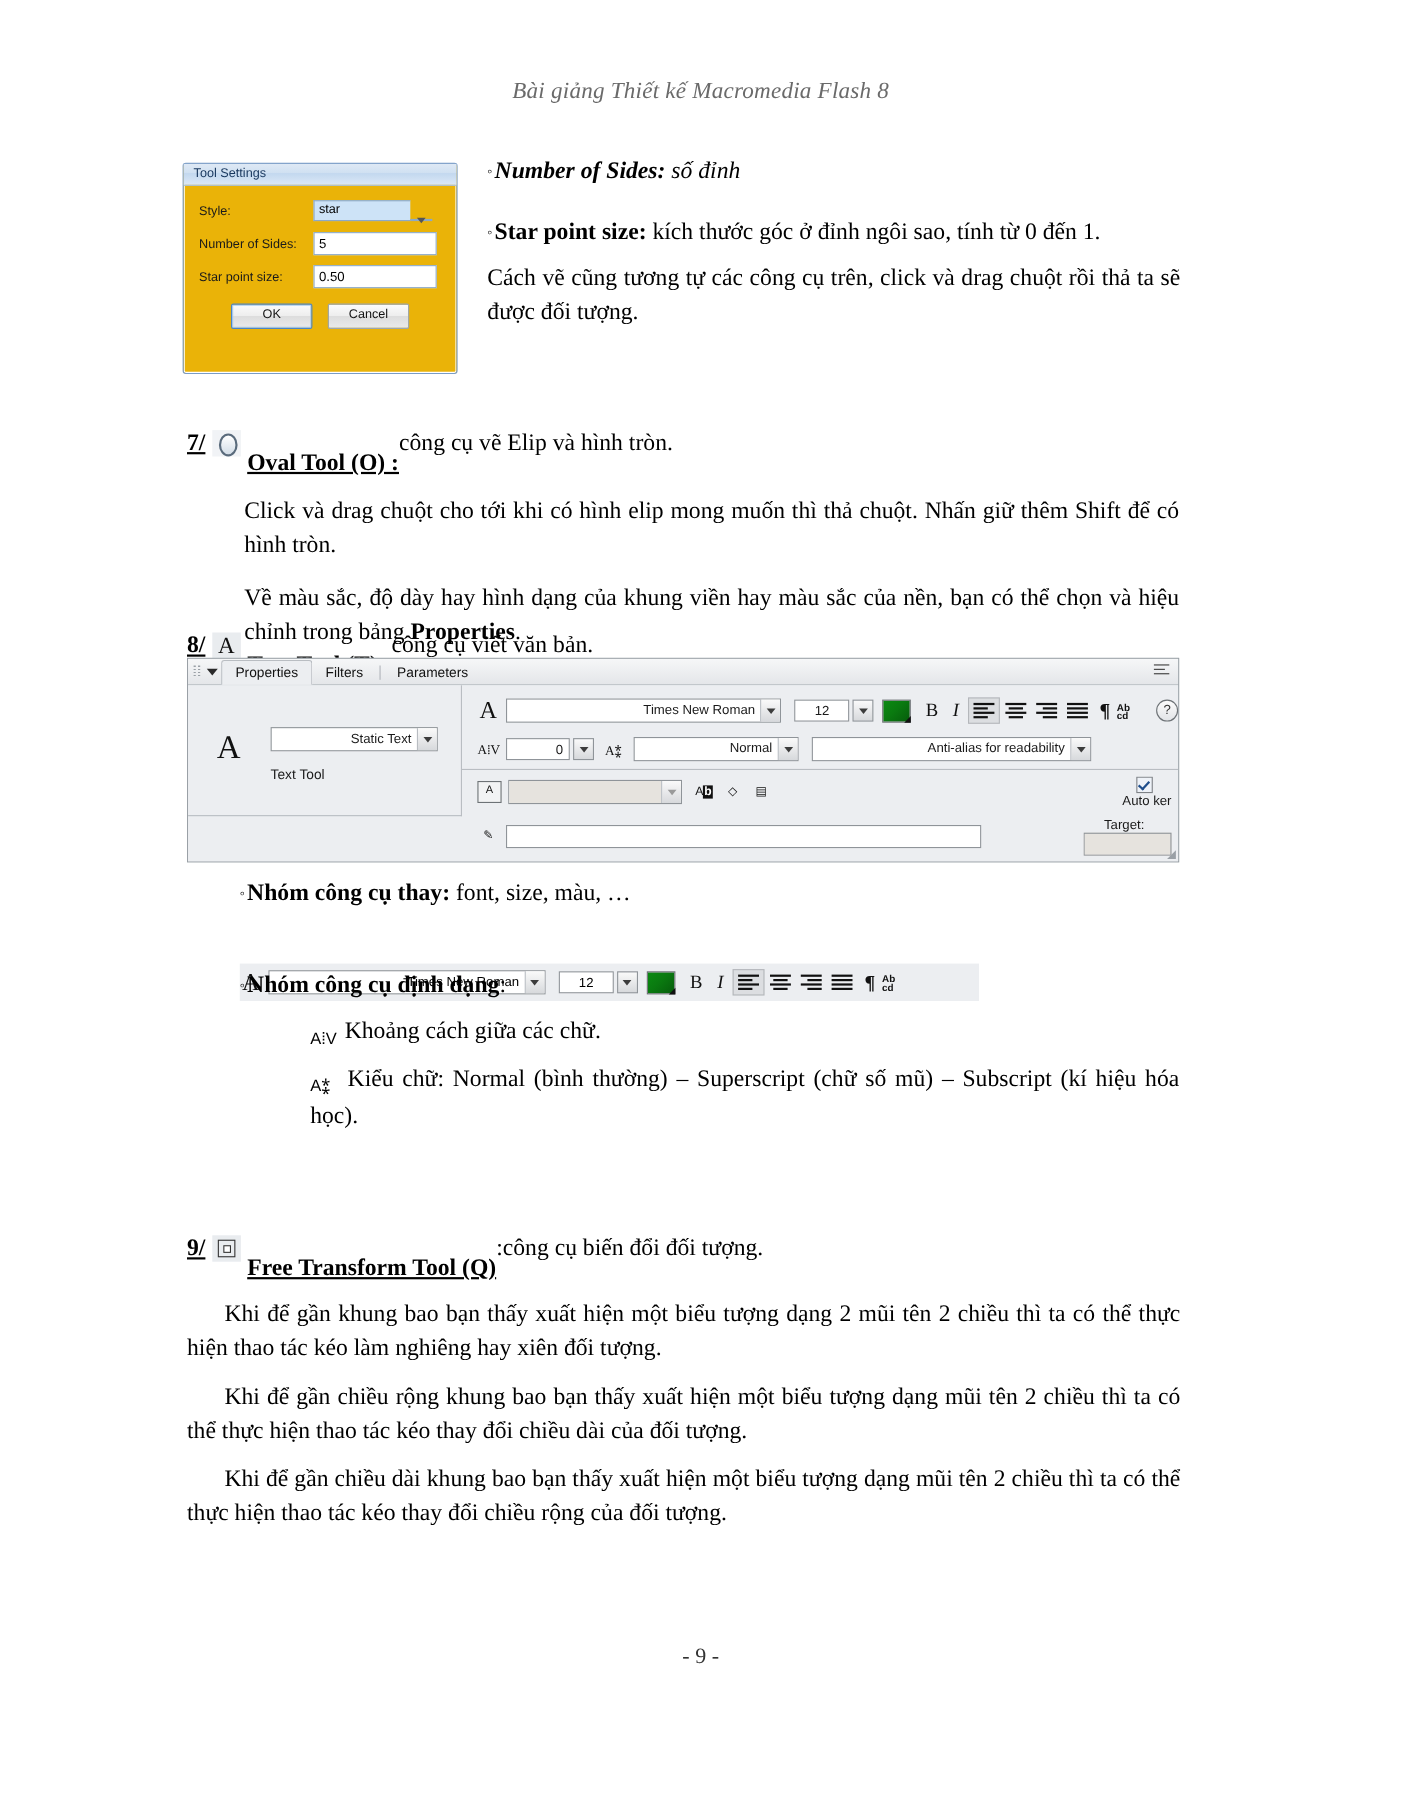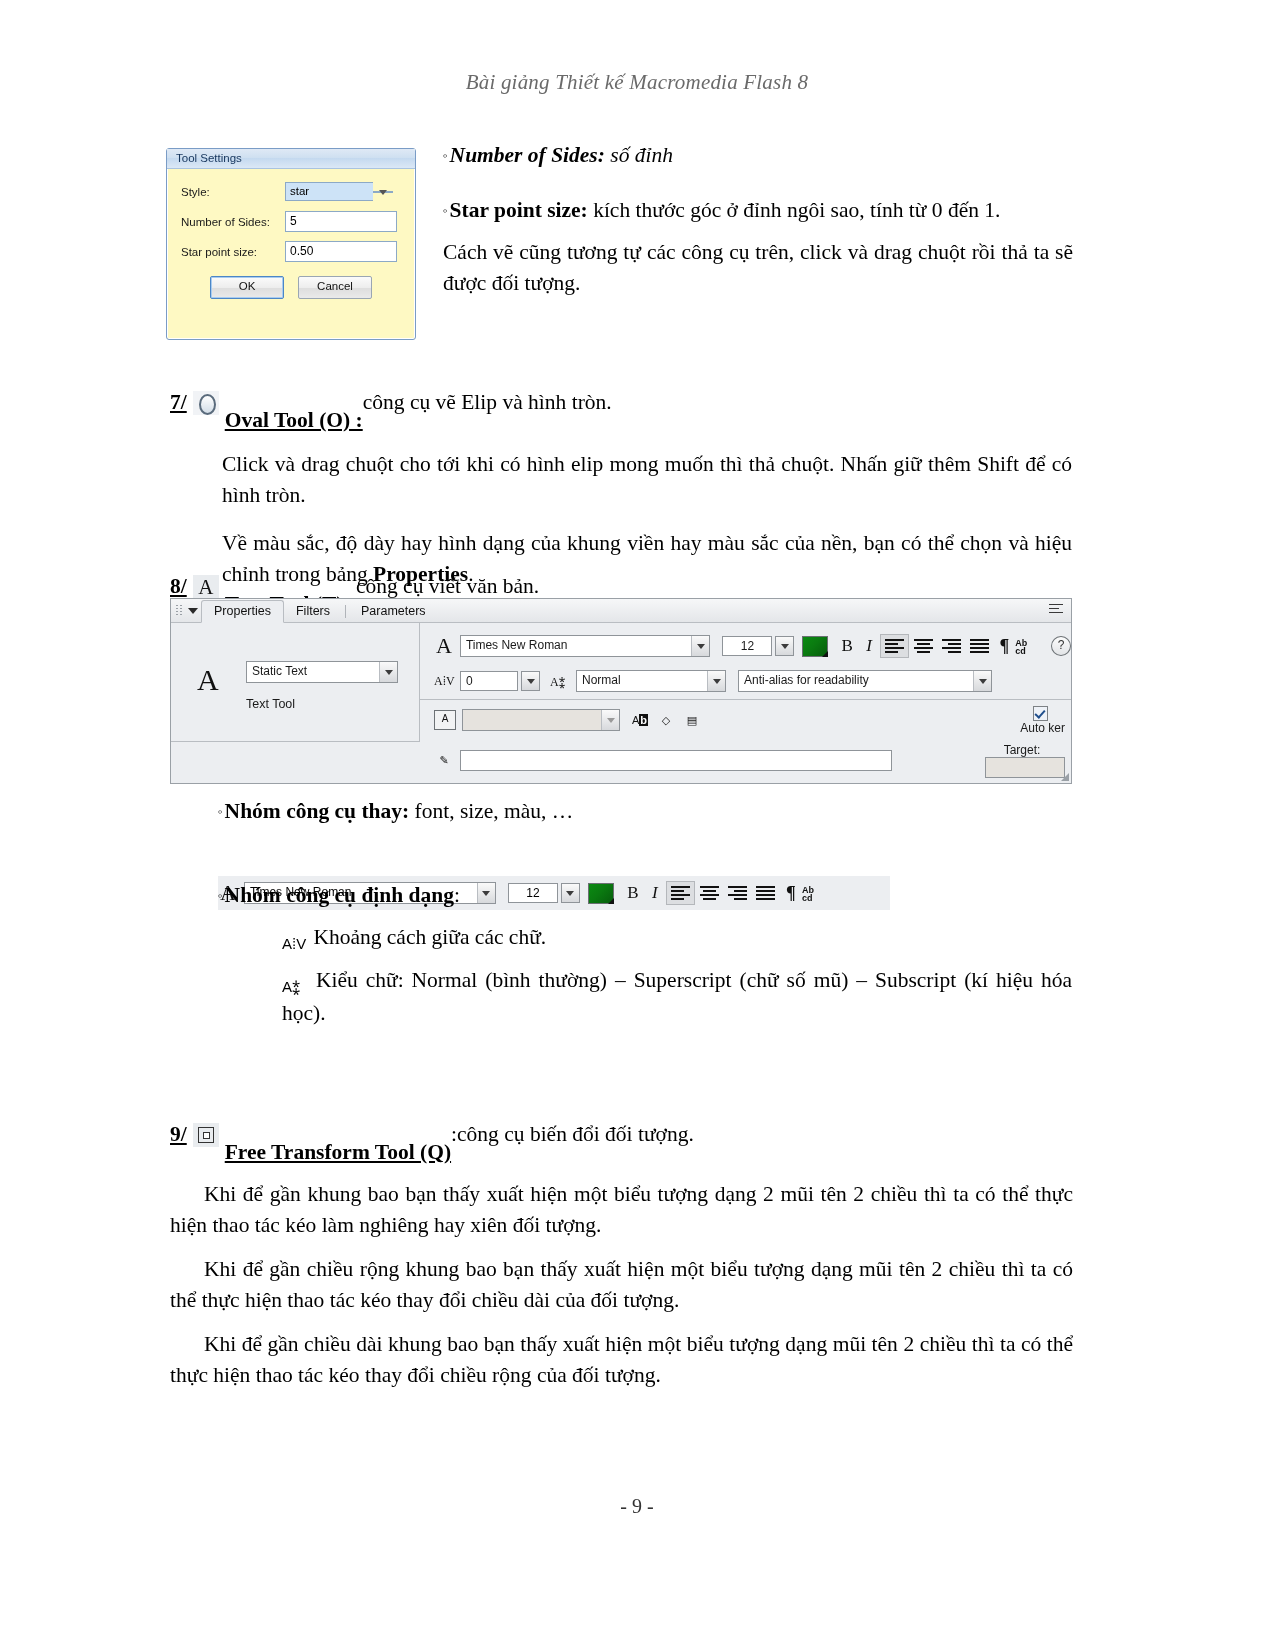--- a/index.html
+++ b/index.html
@@ -46,21 +46,21 @@
   .indent { text-indent: 34px; }
   b, .b { font-weight: bold; }
 
   
   .dlg {
     position: absolute;
     left: 166px;
     top: 148px;
     width: 248px;
     height: 190px;
-    background: #fef9c3;
+    background: #eab308;
     border: 1px solid #7a9cc6;
     border-radius: 3px;
     box-shadow: 0 0 0 1px #ffffff inset;
     font-family: "Liberation Sans", "DejaVu Sans", sans-serif;
   }
   .dlg-title {
     height: 19px;
     line-height: 19px;
     padding-left: 9px;
     font-size: 11.5px;
@@ -76,21 +76,21 @@
     height: 21px;
   }
   .dlg-lab {
     font-size: 11.5px;
     color: #1a1a1a;
     width: 104px;
     flex: 0 0 104px;
   }
   .dlg-combo {
     display: flex;
-    align-items: center;
+    align-items: flex-end;
     width: 108px;
     height: 19px;
   }
   .dlg-combo .val {
     flex: 1;
     background: #cde3f7;
     border: 1px solid #8ca9c6;
     border-right: none;
     font-size: 11.5px;
     line-height: 17px;
@@ -342,20 +342,21 @@
     align-items: stretch;
     background: #fff;
     border: 1px solid #8f9499;
   }
   .combo .cval {
     padding: 0 5px;
     line-height: 18px;
     font-size: 12px;
     white-space: nowrap;
     overflow: hidden;
+    text-align: right;
   }
   .combo .cbtn {
     width: 17px;
     border-left: 1px solid #b9bdc2;
     background: linear-gradient(to bottom,#fafafa,#d7d9dc);
     position: relative;
   }
   .combo .cbtn::after {
     content: "";
     position: absolute;

